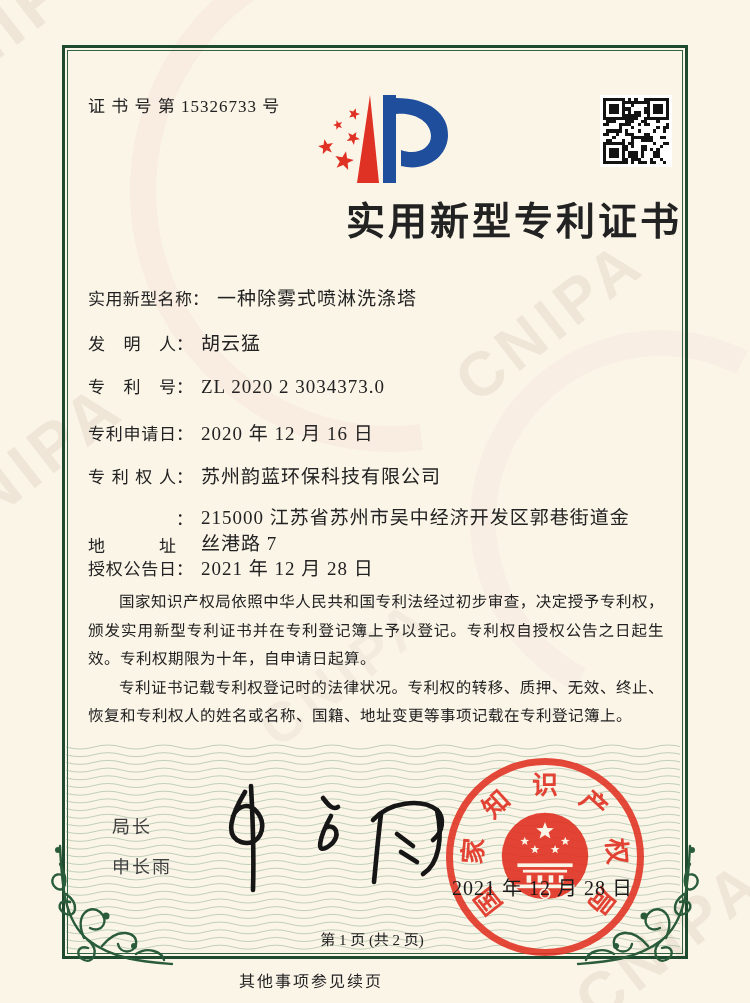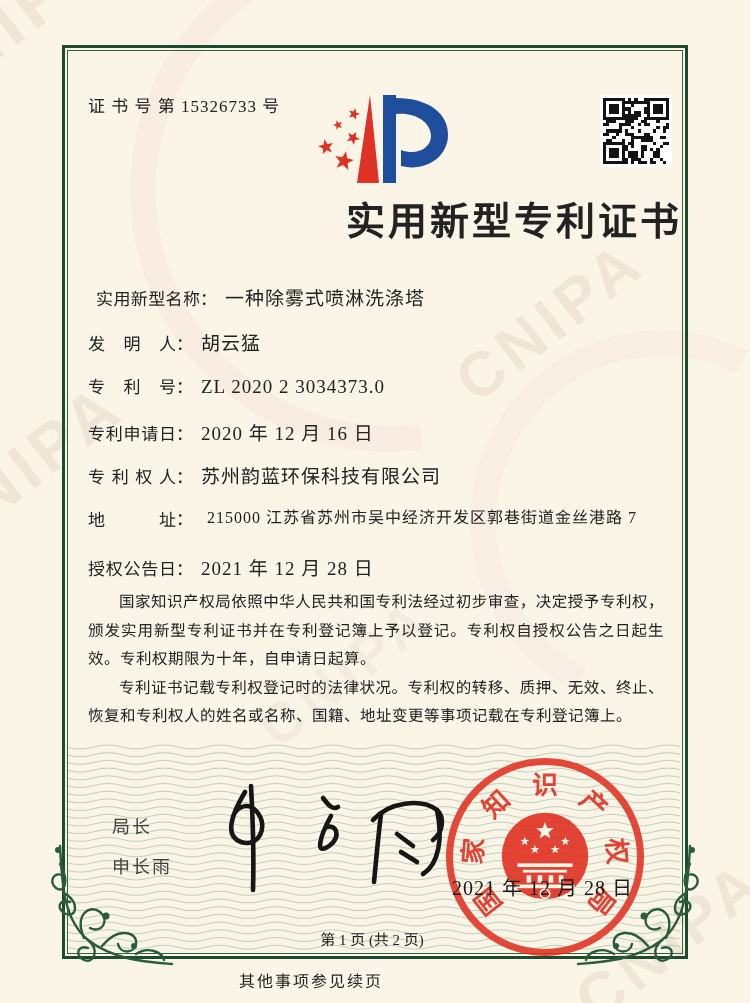--- a/index.html
+++ b/index.html
@@ -44,24 +44,24 @@
   .logo{position:absolute;left:297px;top:92px;width:160px;height:96px;z-index:2;}
   .qr{position:absolute;left:600px;top:95px;width:72px;height:72px;background:#fff;
       padding:3px;box-sizing:border-box;display:grid;
       grid-template-columns:repeat(21,1fr);grid-template-rows:repeat(21,1fr);z-index:2;}
   .qr .on{background:#131313;} .qr .off{background:#fff;}
   .title{position:absolute;left:62px;top:190px;width:620px;text-align:right;
       font-size:39px;font-weight:bold;letter-spacing:3px;z-index:2;}
   
   .row{position:absolute;left:88px;font-size:17px;z-index:2;white-space:nowrap;}
   .flabel{display:inline-block;text-align:justify;text-align-last:justify;vertical-align:bottom;}
-  .w6{width:104px;margin-left:8px;} .w5{width:88px;}
+  .w6{width:104px;} .w5{width:88px;}
   .fval{font-size:19px;letter-spacing:1px;margin-left:8px;}
   .addr-val{display:inline-block;vertical-align:top;white-space:normal;width:440px;
-      font-size:16px;letter-spacing:1px;margin-left:14px;line-height:26px;}
+      font-size:19px;letter-spacing:1px;margin-left:8px;line-height:26px;}
   .pair2{position:absolute;left:255px;top:0;white-space:nowrap;}
   
   .paras{position:absolute;left:88px;top:588px;width:576px;z-index:2;
       font-size:15.5px;line-height:28.5px;letter-spacing:0.5px;text-align:justify;}
   .paras p{margin:0;text-indent:2em;}
   
   .sig-block{position:absolute;left:112px;top:812px;font-size:18px;z-index:2;
       font-family:"Liberation Sans","DejaVu Sans",sans-serif;color:#404040;}
   .sig-block div{margin-bottom:14px;letter-spacing:2px;}
   .sig-script{position:absolute;left:205px;top:782px;width:250px;height:115px;z-index:2;}

